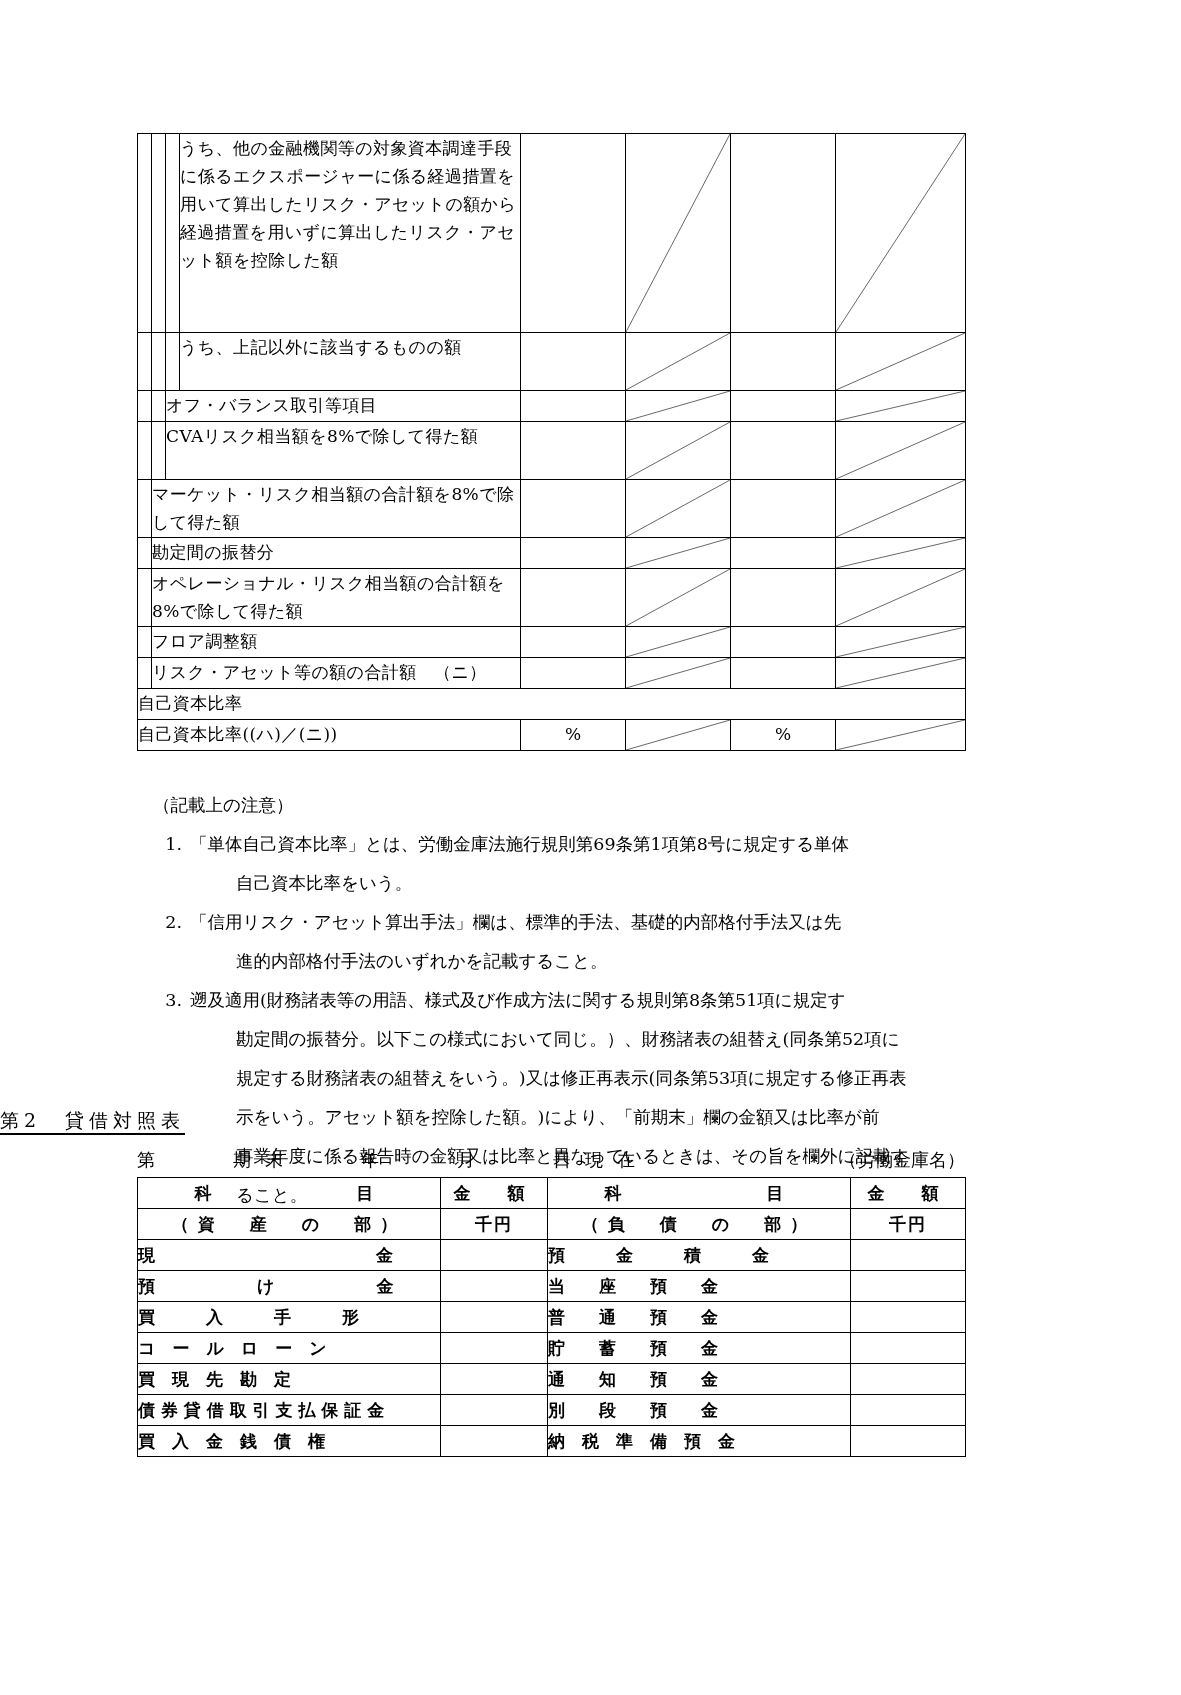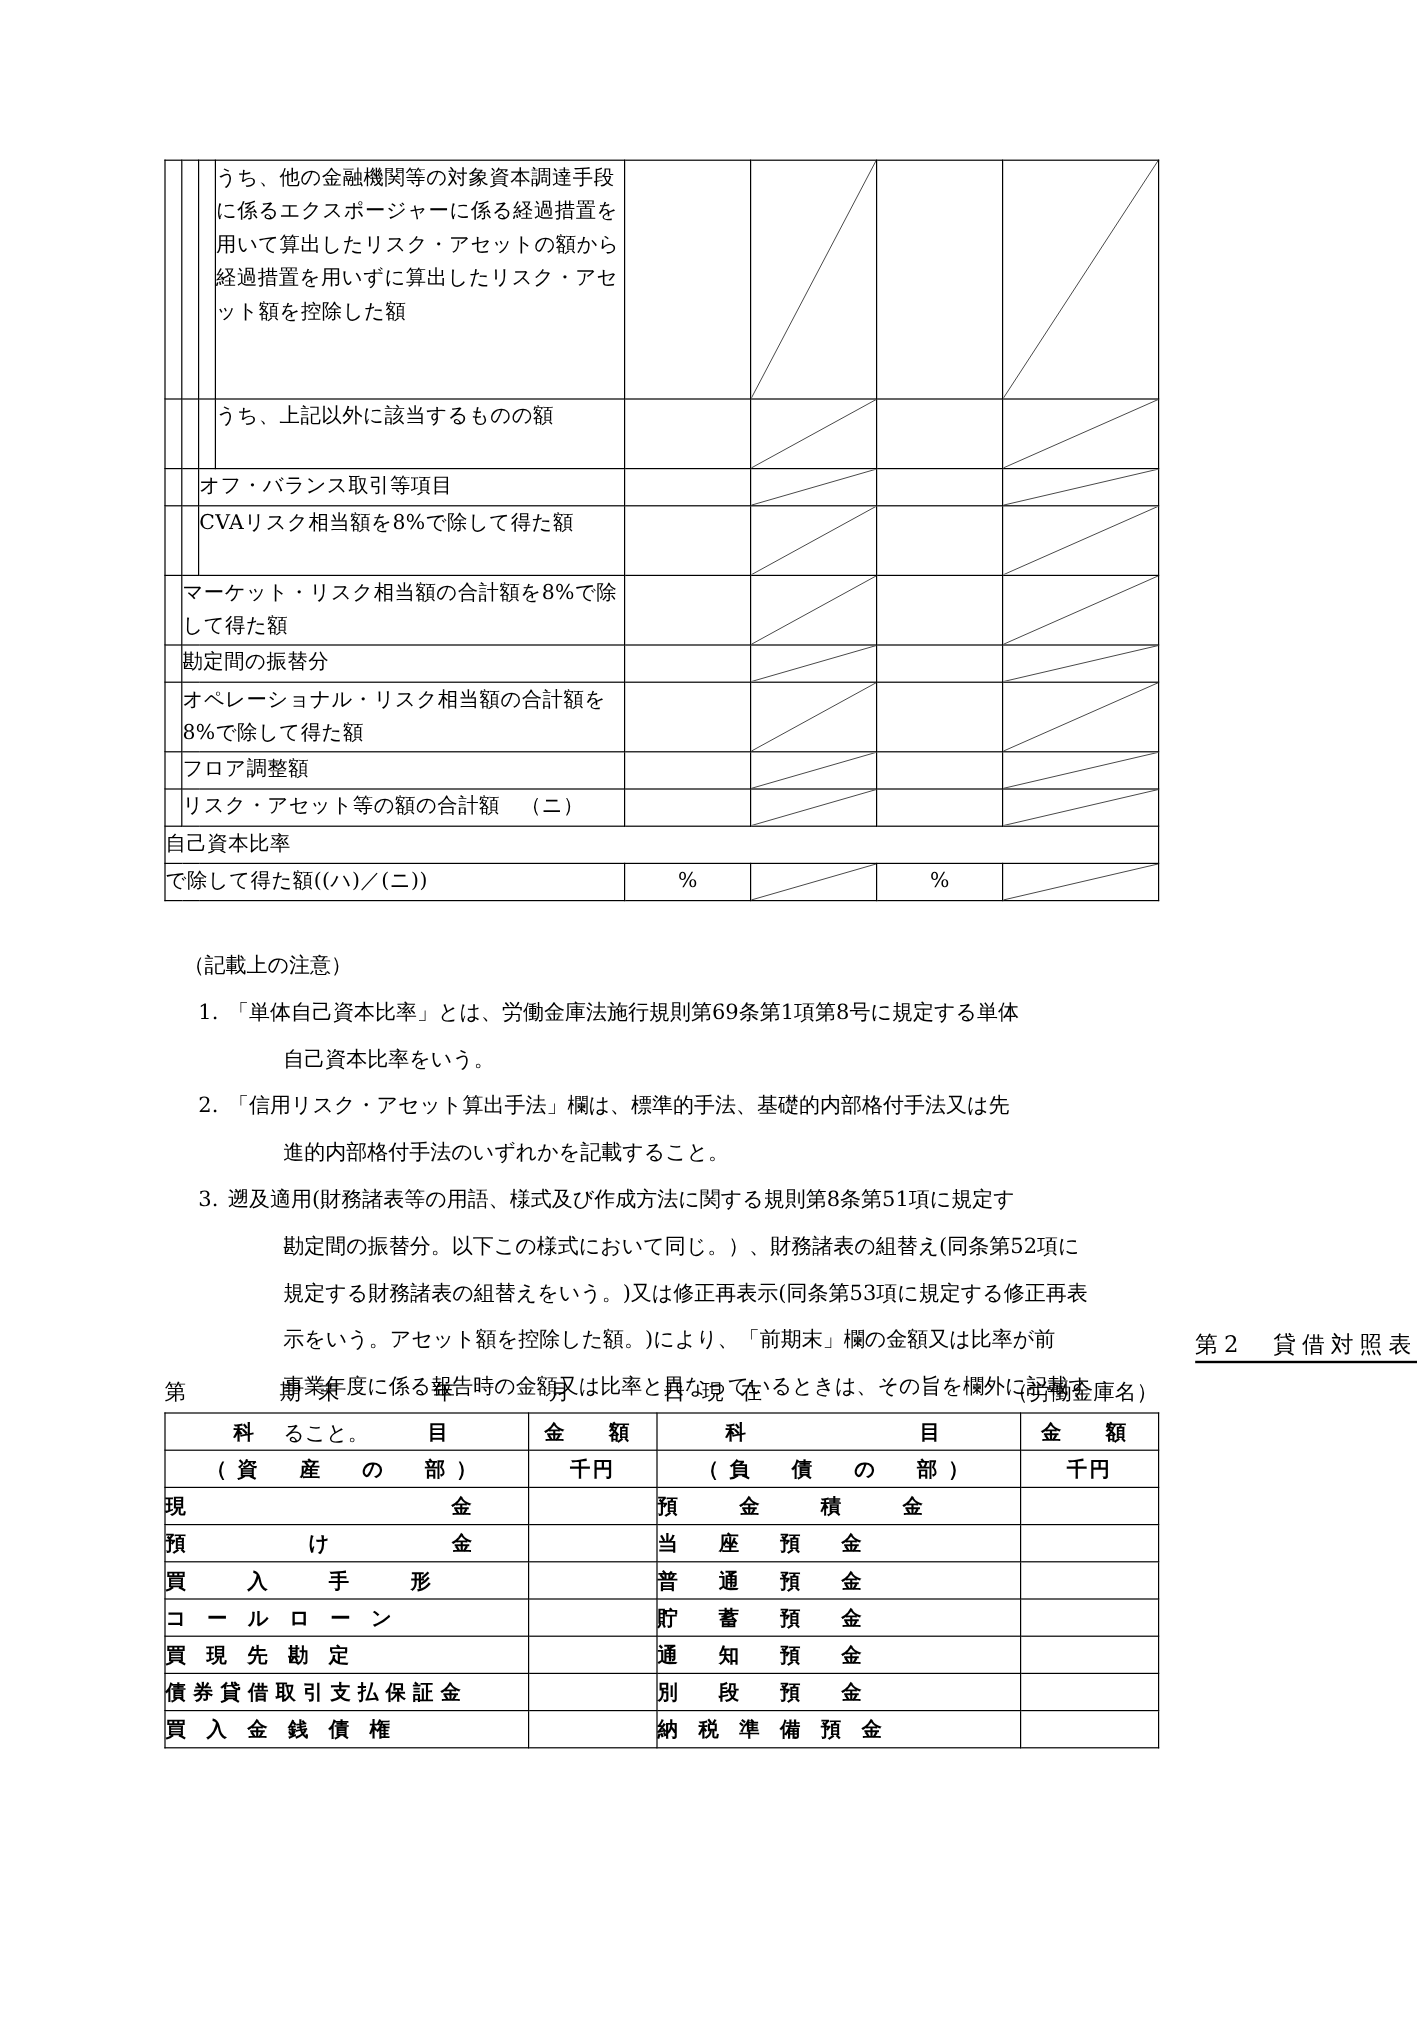--- a/index.html
+++ b/index.html
@@ -91,21 +91,21 @@
     text-justify: inter-character;
   }
   .note-indent { padding-left: 46px; }
 
   
   .sec2 {
     position: absolute;
     top: 1108px;
     left: 0;
     width: 1181px;
-    text-align: right;
+    text-align: left;
     font-size: 19px;
   }
   .sec2 span {
     border-bottom: 2.5px solid #000;
     padding-bottom: 2px;
     letter-spacing: 5px;
   }
 
   
   .dateline {
@@ -336,21 +336,21 @@
               <line x1="0" y1="100" x2="100" y2="0" stroke="#000" stroke-width="0.6" vector-effect="non-scaling-stroke"></line>
             </svg>
         </td>
       </tr>
 
       <tr>
         <td class="lbl" colspan="8" style="height:30px">自己資本比率</td>
       </tr>
 
       <tr>
-        <td class="lbl" colspan="4" style="height:30px">で除して得た額((ハ)／(ニ))</td>
+        <td class="lbl" colspan="4" style="height:30px">自己資本比率((ハ)／(ニ))</td>
         <td class="pct">%</td>
         <td class="slash">
           <svg viewBox="0 0 100 100" preserveAspectRatio="none">
               <line x1="0" y1="100" x2="100" y2="0" stroke="#000" stroke-width="0.6" vector-effect="non-scaling-stroke"></line>
             </svg>
         </td>
         <td class="pct">%</td>
         <td class="slash">
           <svg viewBox="0 0 100 100" preserveAspectRatio="none">
               <line x1="0" y1="100" x2="100" y2="0" stroke="#000" stroke-width="0.6" vector-effect="non-scaling-stroke"></line>

